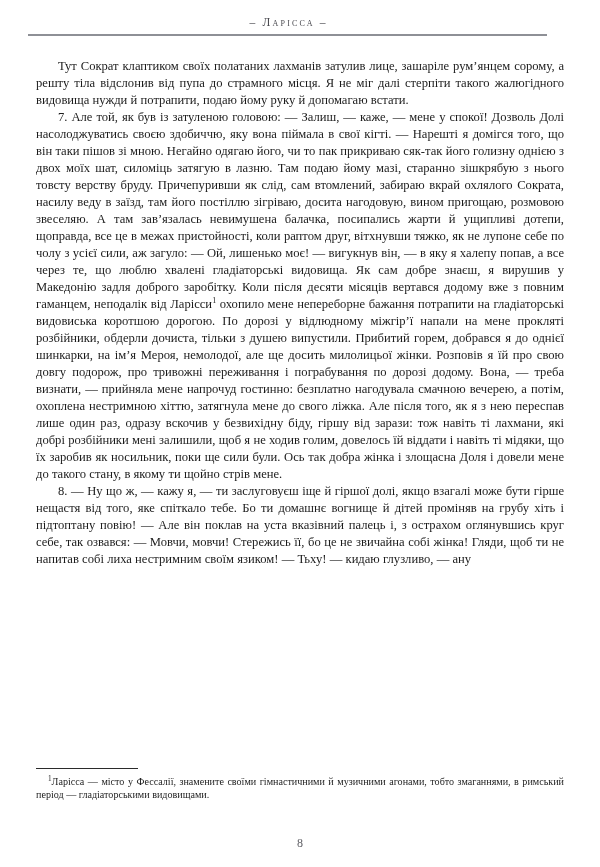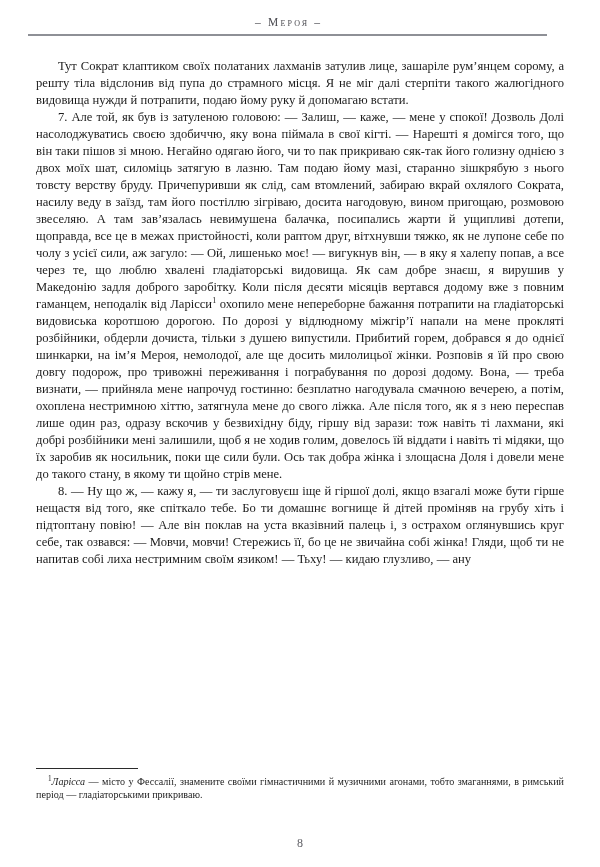--- a/index.html
+++ b/index.html
@@ -91,54 +91,53 @@
     line-height: 13.4px;
     text-align: justify;
     text-indent: 12px;
   }
   .fn-marker {
     font-size: 7.2px;
     vertical-align: super;
     line-height: 0;
   }
   .fn-lemma {
-    font-style: italic;
   }
 
   
   .folio {
     position: absolute;
     left: 0;
     top: 836px;
     width: 600px;
     text-align: center;
     font-size: 12px;
     color: #5d5d63;
     line-height: 14px;
   }
 </style>
 </head>
 <body>
 
 <div class="page">
 
   <div class="header-zone">
-    <div class="running-head">– Мероя –</div>
+    <div class="running-head">– Ларісса –</div>
     <div class="header-rule"></div>
   </div>
 
   <div class="textblock">
 
     <p class="para">Тут Сократ клаптиком своїх полатаних лахманів затулив лице, зашаріле рум’янцем сорому, а решту тіла відслонив від пупа до страмного місця. Я не міг далі стерпіти такого жалюгідного видовища нужди й потрапити, подаю йому руку й допомагаю встати.</p>
 
     <p class="para"><span>7. Але той, як був із затуленою головою: — Залиш, — каже, — мене у спокої! Дозволь Долі насолоджуватись своєю здобиччю, яку вона піймала в свої кігті. — Нарешті я домігся того, що він таки пішов зі мною. Негайно одягаю його, чи то пак прикриваю сяк-так його голизну однією з двох моїх шат, силоміць затягую в лазню. Там подаю йому мазі, старанно зішкрябую з нього товсту верству бруду. Причепуривши як слід, сам втомлений, забираю вкрай охлялого Сократа, насилу веду в заїзд, там його постіллю зігріваю, досита нагодовую, вином пригощаю, розмовою звеселяю. А там зав’язалась невимушена балачка, посипались жарти й ущипливі дотепи, щоправда, все це в межах пристойності, коли раптом друг, вітхнувши тяжко, як не лупоне себе по чолу з усієї сили, аж загуло: — Ой, лишенько моє! — вигукнув він, — в яку я халепу попав, а все через те, що люблю хвалені гладіаторські видовища. Як сам добре знаєш, я вирушив у Македонію задля доброго заробітку. Коли після десяти місяців вертався додому вже з повним гаманцем, неподалік від Ларісси</span><sup class="fnref">1</sup><span> охопило мене непереборне бажання потрапити на гладіаторські видовиська коротшою дорогою. По дорозі у відлюдному міжгір’ї напали на мене прокляті розбійники, обдерли дочиста, тільки з душею випустили. Прибитий горем, добрався я до однієї шинкарки, на ім’я Мероя, немолодої, але ще досить милолицьої жінки. Розповів я їй про свою довгу подорож, про тривожні переживання і пограбування по дорозі додому. Вона, — треба визнати, — прийняла мене напрочуд гостинно: безплатно нагодувала смачною вечерею, а потім, охоплена нестримною хіттю, затягнула мене до свого ліжка. Але після того, як я з нею переспав лише один раз, одразу вскочив у безвихідну біду, гіршу від зарази: тож навіть ті лахмани, які добрі розбійники мені залишили, щоб я не ходив голим, довелось їй віддати і навіть ті мідяки, що їх заробив як носильник, поки ще сили були. Ось так добра жінка і злощасна Доля і довели мене до такого стану, в якому ти щойно стрів мене.</span></p>
 
     <p class="para">8. — Ну що ж, — кажу я, — ти заслуговуєш іще й гіршої долі, якщо взагалі може бути гірше нещастя від того, яке спіткало тебе. Бо ти домашнє вогнище й дітей проміняв на грубу хіть і підтоптану повію! — Але він поклав на уста вказівний палець і, з острахом оглянувшись круг себе, так озвався: — Мовчи, мовчи! Стережись її, бо це не звичайна собі жінка! Гляди, щоб ти не напитав собі лиха нестримним своїм язиком! — Тьху! — кидаю глузливо, — ану</p>
   </div>
 
   <div class="footnote-zone">
     <div class="footnote-rule"></div>
-    <p class="footnote"><span class="fn-marker">1</span><span class="fn-lemma">Ларісса</span><span> — місто у Фессалії, знамените своїми гімнастичними й музичними агонами, тобто змаганнями, в римський період — гладіаторськими прикриваю.</span></p>
+    <p class="footnote"><span class="fn-marker">1</span><span class="fn-lemma">Ларісса</span><span> — місто у Фессалії, знамените своїми гімнастичними й музичними агонами, тобто змаганнями, в римський період — гладіаторськими видовищами.</span></p>
   </div>
 
   <div class="folio">8</div>
 
 </div>
 
 </body></html>

